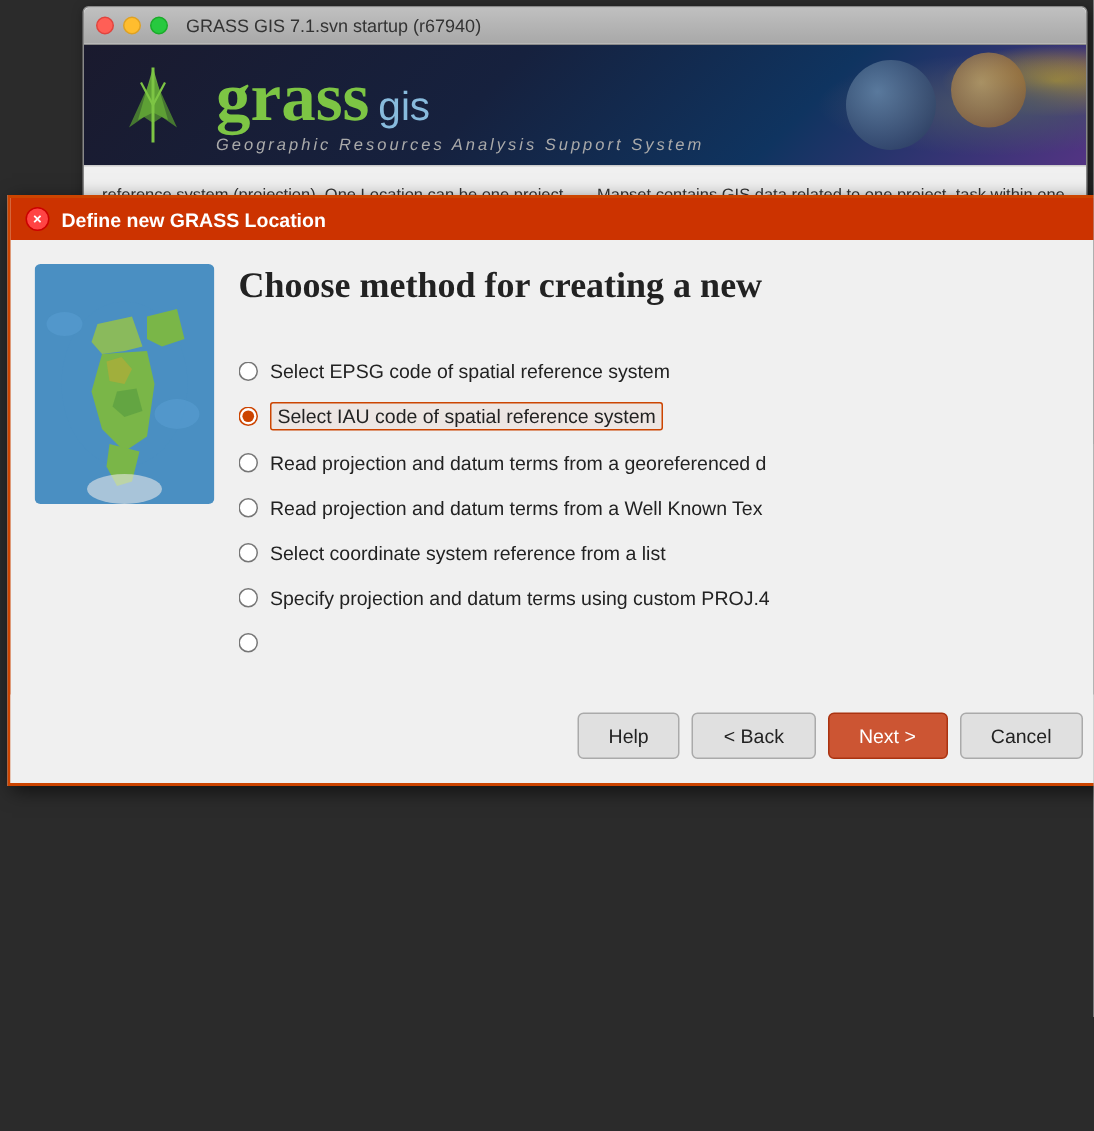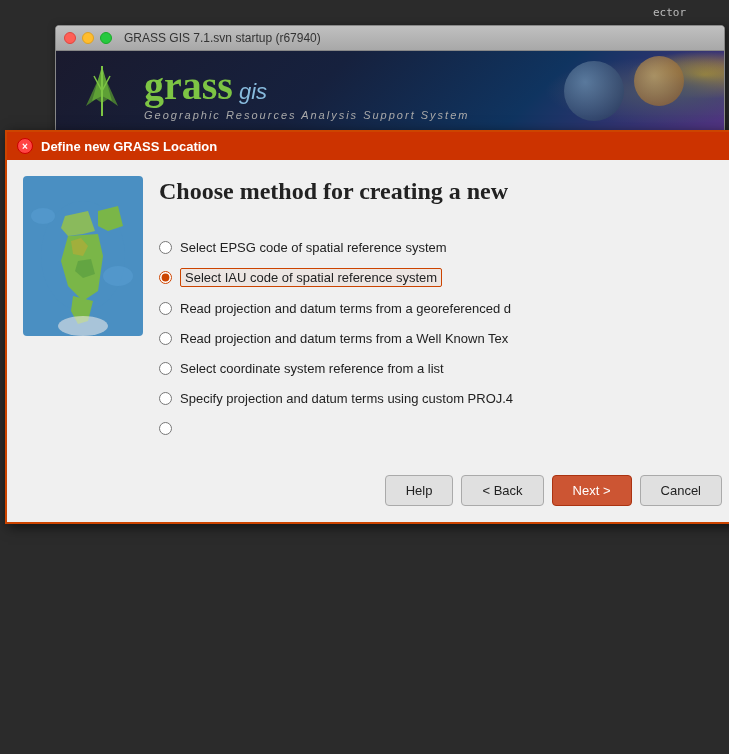--- a/index.html
+++ b/index.html
@@ -20,21 +20,21 @@
       color: #ccc;
       font-family: monospace;
       font-size: 12px;
       padding: 5px;
       line-height: 1.4;
     }
 
     
     .grass-startup-window {
       position: absolute;
-      top: 25px;
+      top: 4px;
       left: 55px;
       width: 670px;
       background: #e8e8e8;
       border: 1px solid #888;
       border-radius: 4px;
       box-shadow: 2px 2px 8px rgba(0,0,0,0.5);
     }
 
     .grass-title-bar {
       background: linear-gradient(to bottom, #c0c0c0, #a8a8a8);
@@ -269,22 +269,22 @@
       <rect width="60" height="60" fill="none"></rect>
 
       <polygon points="30,5 20,40 30,35 40,40" fill="#7dc544" opacity="0.8"></polygon>
       <polygon points="30,10 14,45 24,38 30,42 36,38 46,45" fill="#5a9e30" opacity="0.7"></polygon>
       <line x1="30" y1="5" x2="30" y2="55" stroke="#7dc544" stroke-width="2"></line>
       <line x1="22" y1="15" x2="30" y2="30" stroke="#7dc544" stroke-width="1.5"></line>
       <line x1="38" y1="15" x2="30" y2="30" stroke="#7dc544" stroke-width="1.5"></line>
     </svg>
     <div>
       <div style="display:flex; align-items:baseline; gap:6px;">
-        <span style="font-size:40px; font-weight:bold; color:#7dc544; font-family:Georgia,serif;text-align:right;">grass</span>
-        <span style="font-size:22px; color:#88bbdd;font-style:italic;">gis</span>
+        <span style="font-size:46px; font-weight:bold; color:#7dc544; font-family:Georgia,serif;text-align:right;">grass</span>
+        <span style="font-size:27px; color:#88bbdd;">gis</span>
       </div>
       <div style="font-size:11px; color:#aaa; letter-spacing:2px;font-style:italic;">Geographic Resources Analysis Support System</div>
     </div>
     <div class="grass-bg-shapes"></div>
 
     <div style="position:absolute; right:100px; top:10px; width:60px; height:60px; border-radius:50%; background:radial-gradient(circle at 35% 35%, #6688aa, #223355); opacity:0.8;"></div>
     <div style="position:absolute; right:40px; top:5px; width:50px; height:50px; border-radius:50%; background:radial-gradient(circle at 40% 40%, #ccaa66, #885522); opacity:0.7;"></div>
   </div>
 
   <div class="grass-info-bar">

